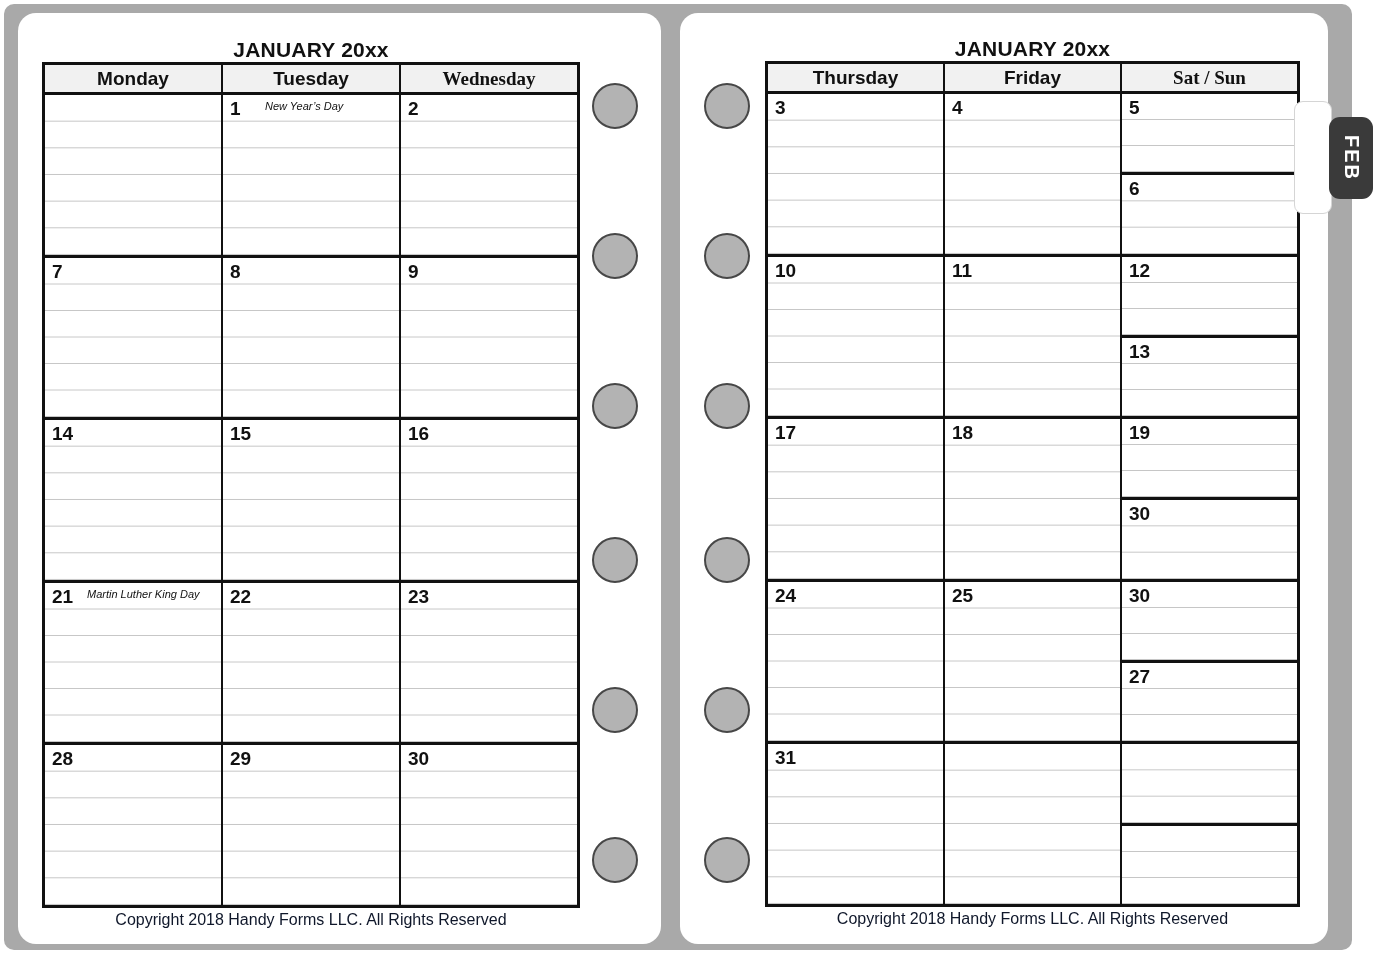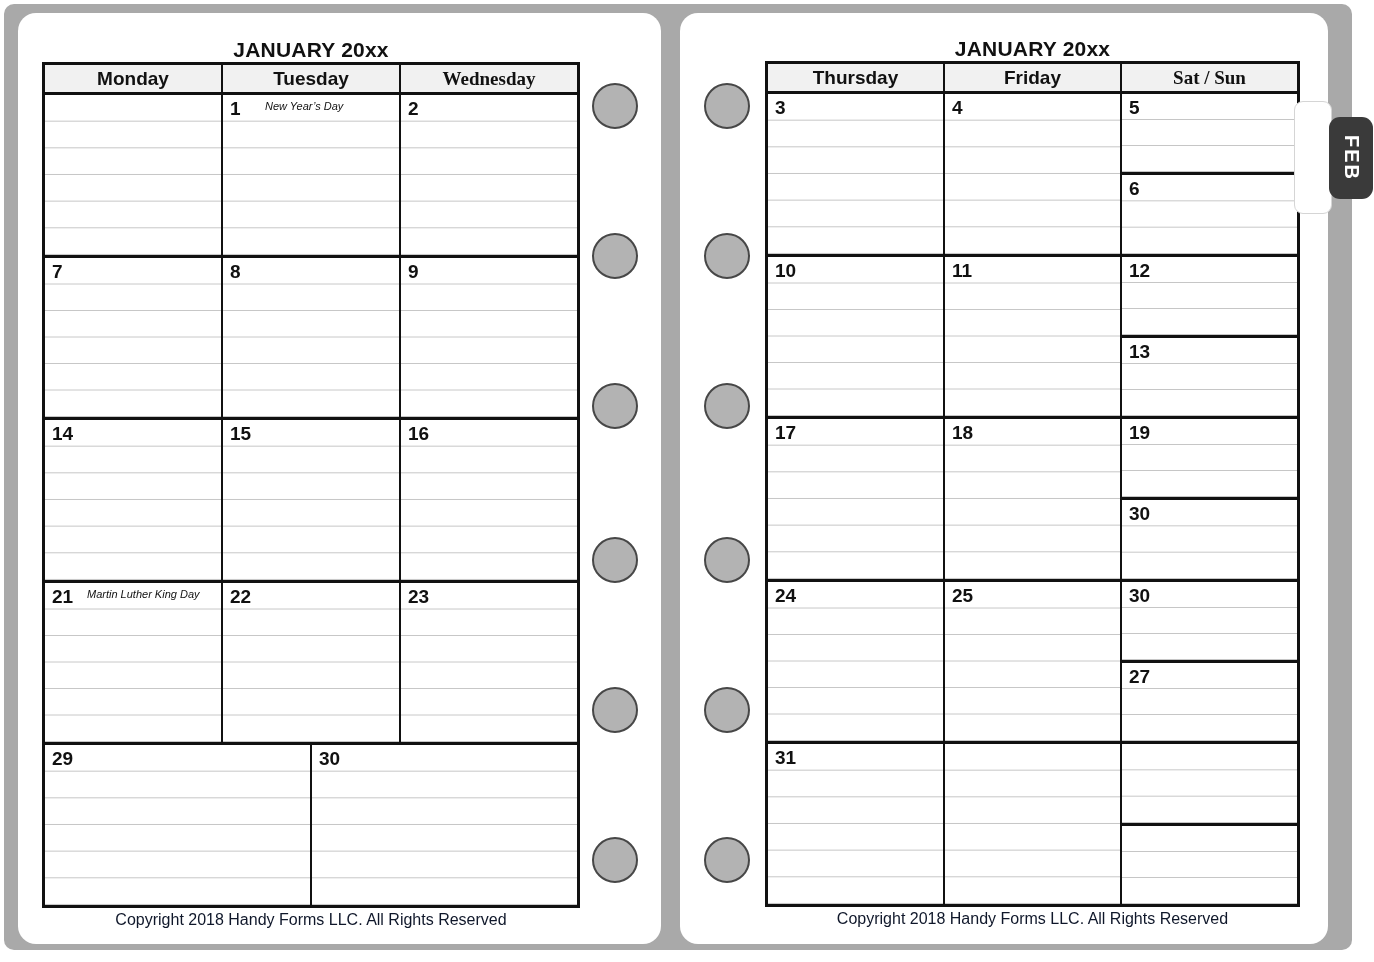--- a/index.html
+++ b/index.html
@@ -101,20 +101,23 @@
             </div>
           <div class="dcell">
               <span class="daynum">22</span>
             </div>
           <div class="dcell">
               <span class="daynum">23</span>
             </div>
         </div>
         <div class="week">
           <div class="dcell">
+              <span class="daynum">28</span>
+            </div>
+          <div class="dcell">
               <span class="daynum">29</span>
             </div>
           <div class="dcell">
               <span class="daynum">30</span>
             </div>
         </div>
       </div>
     </div>
     <div class="copyright">Copyright 2018 Handy Forms LLC. All Rights Reserved</div>
   </div>

